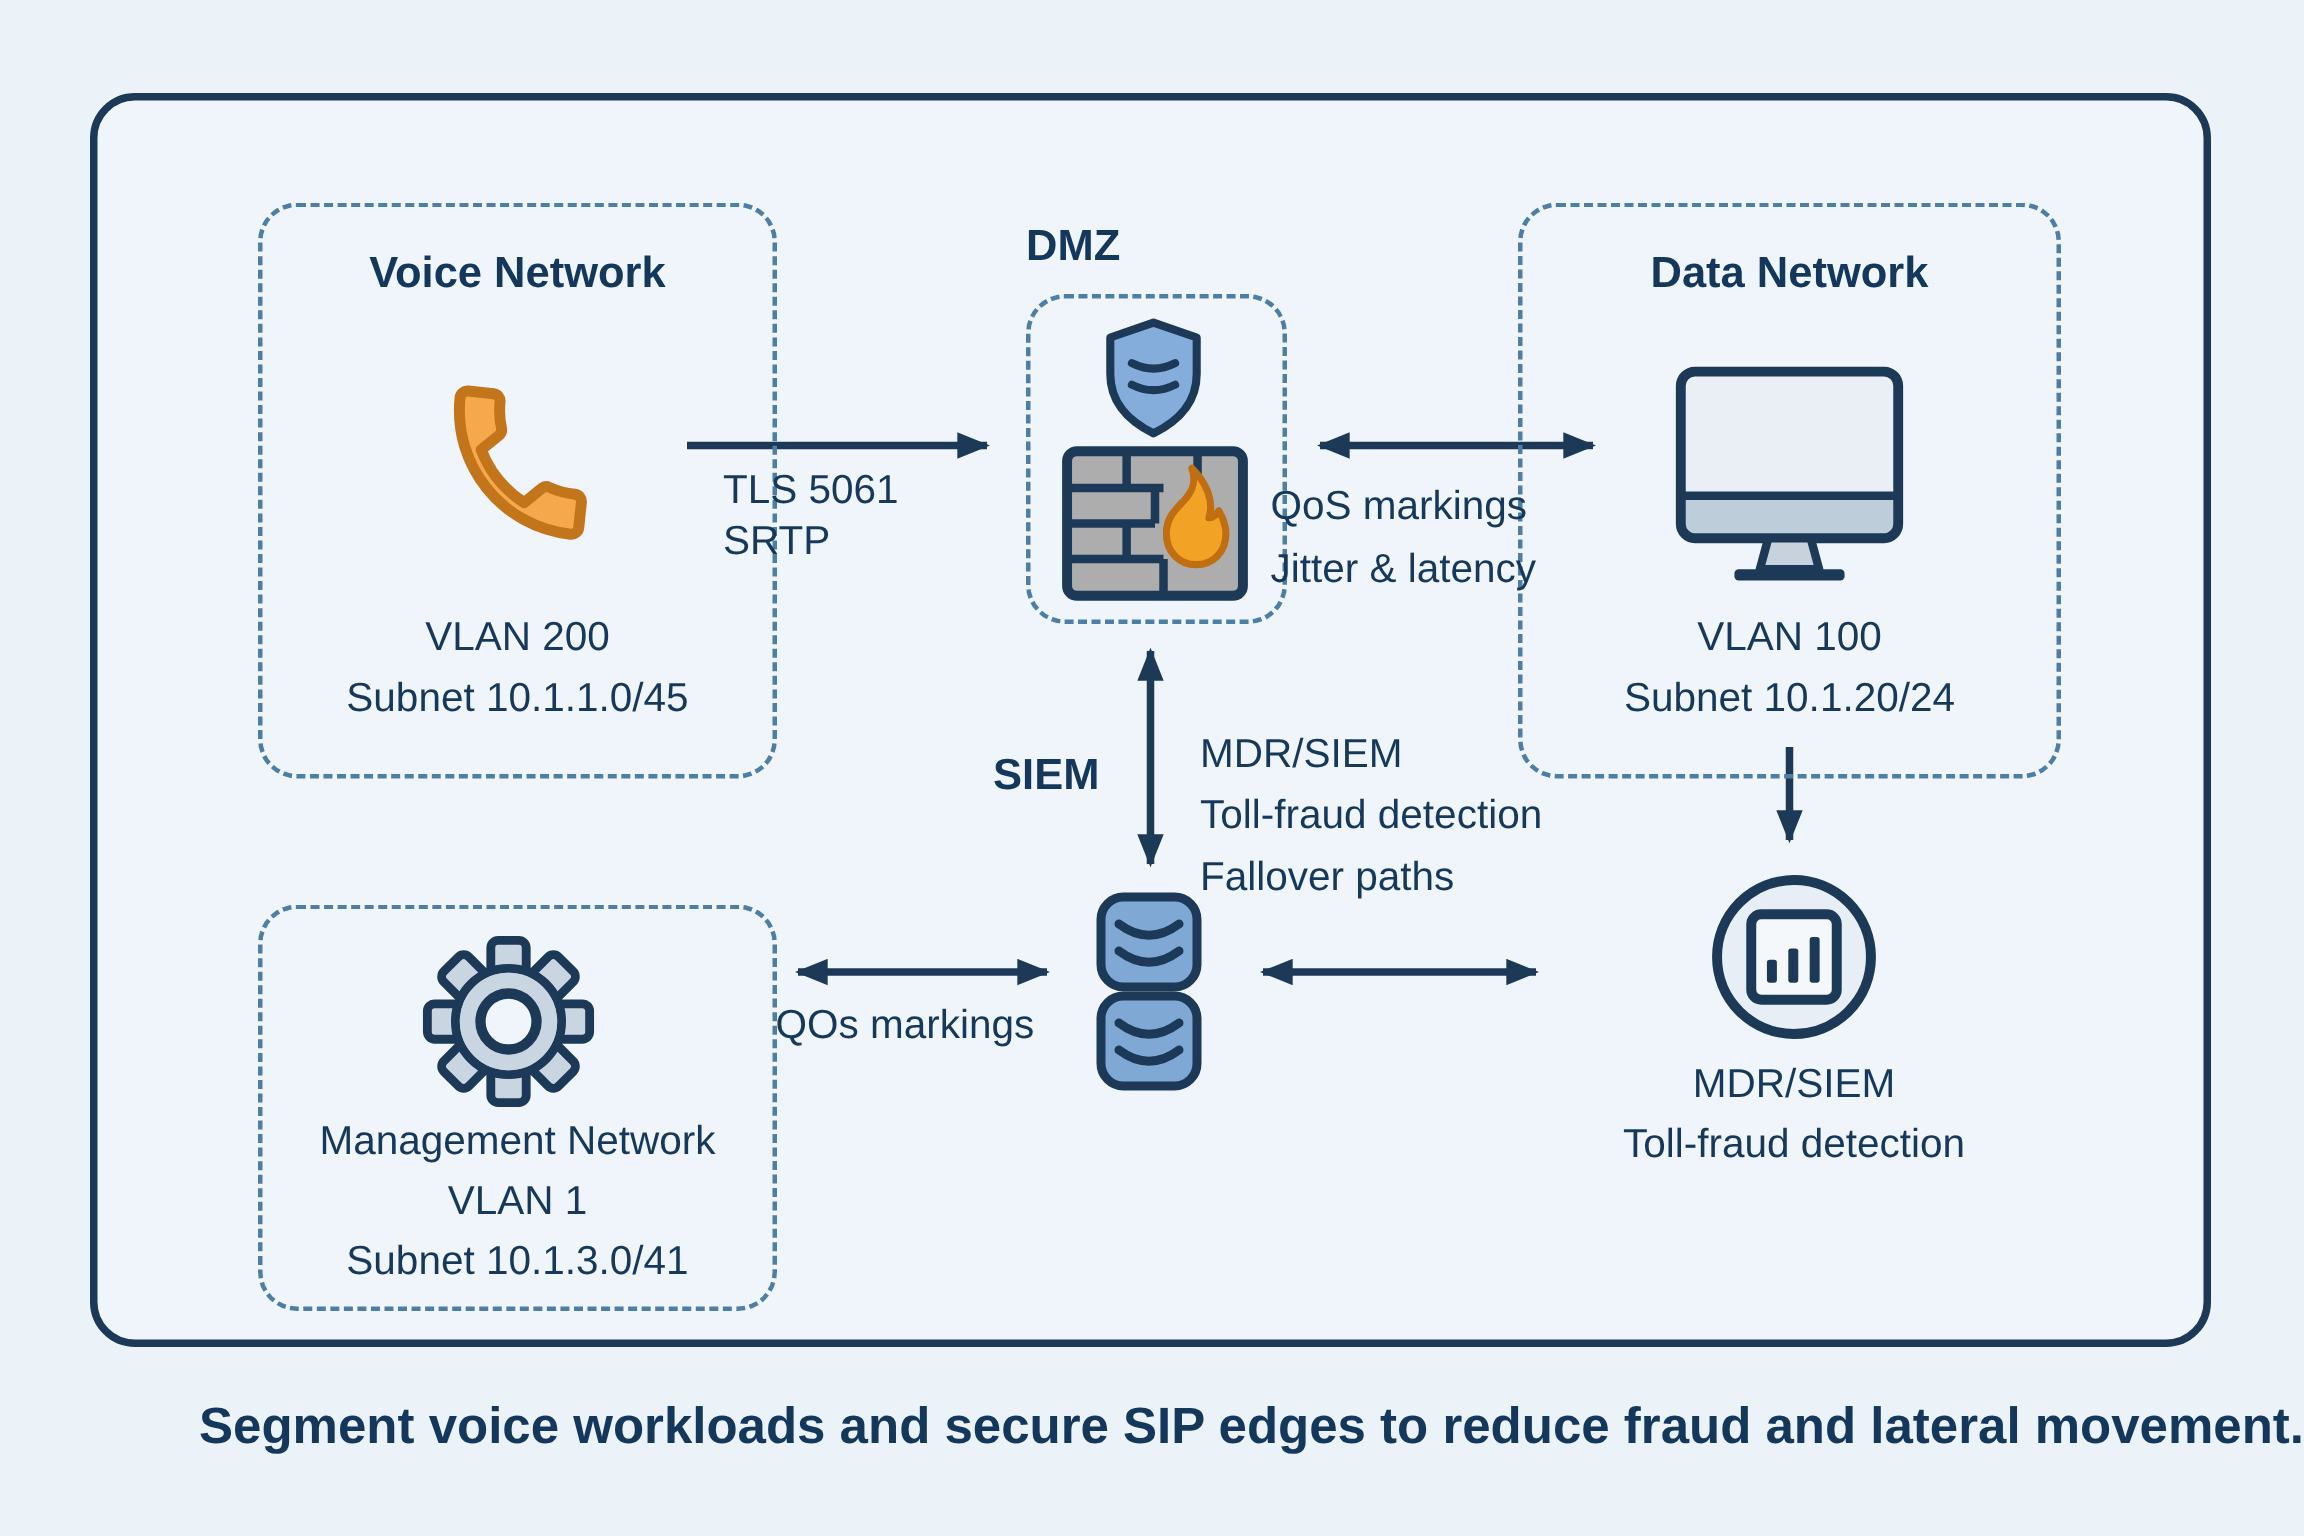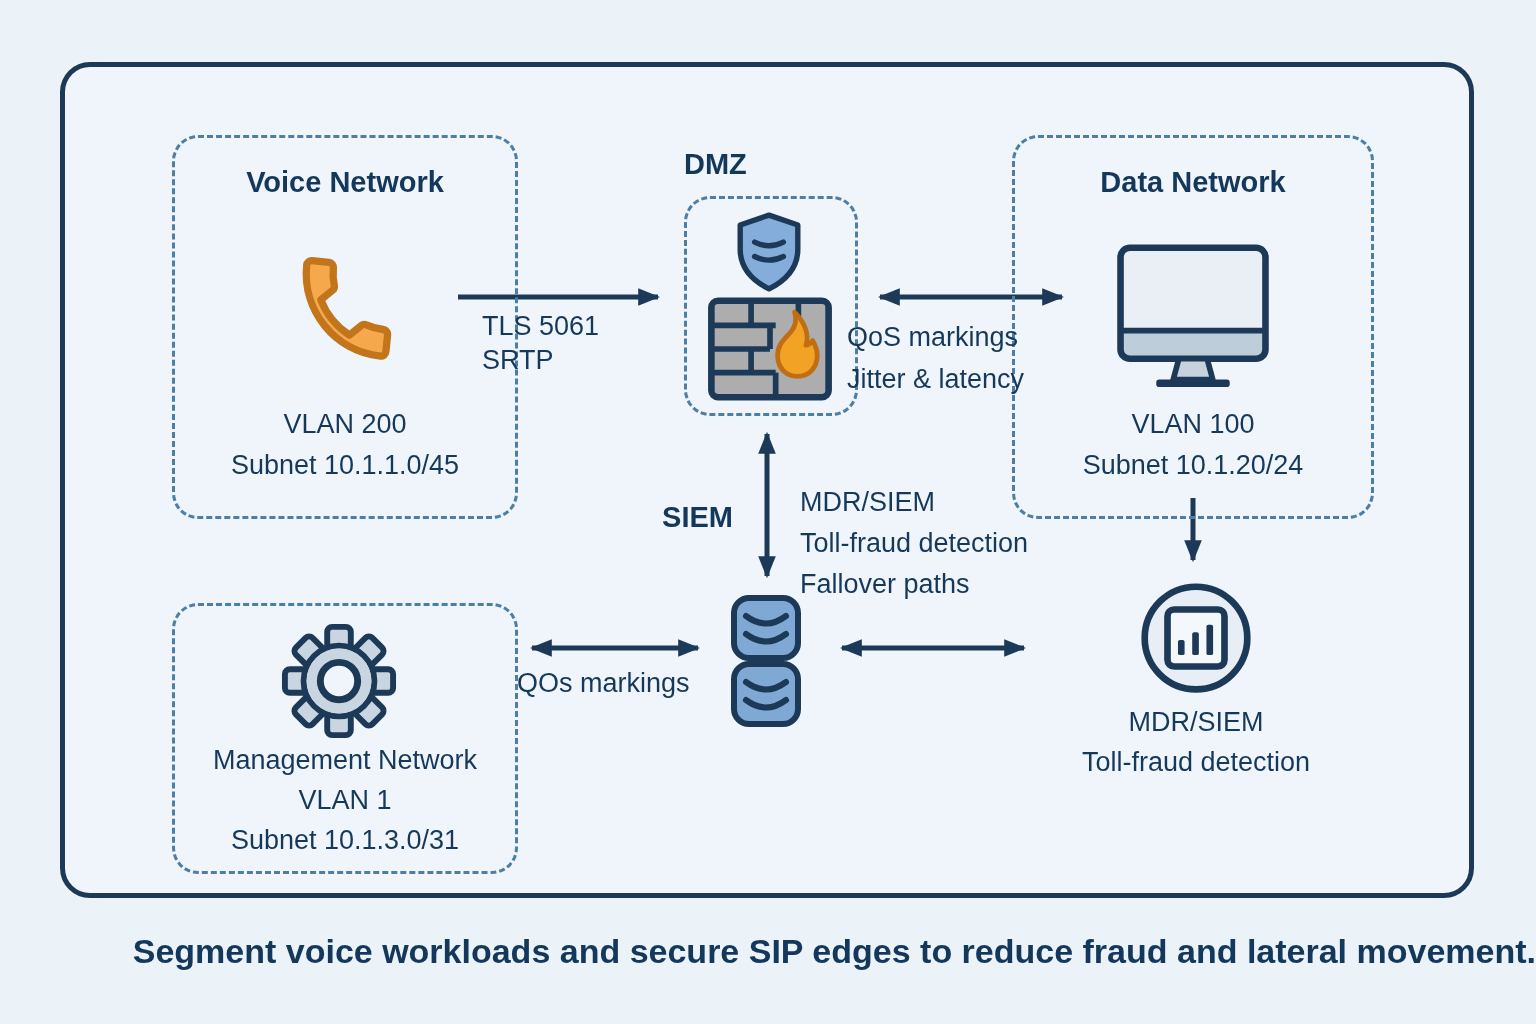--- a/index.html
+++ b/index.html
@@ -125,21 +125,21 @@
       <rect x="48" y="5" width="24" height="26" rx="5" transform="rotate(225 60 60)"></rect>
       <rect x="48" y="5" width="24" height="26" rx="5" transform="rotate(270 60 60)"></rect>
       <rect x="48" y="5" width="24" height="26" rx="5" transform="rotate(315 60 60)"></rect>
       <circle cx="60" cy="60" r="36"></circle>
     </g>
     <circle cx="60" cy="60" r="33" fill="#C9D6E1"></circle>
     <circle cx="60" cy="60" r="19" fill="#EFF5FA" stroke="#1C3A57" stroke-width="7"></circle>
   </svg>
   <div class="node-line" style="top:139px">Management Network</div>
   <div class="node-line" style="top:179px">VLAN 1</div>
-  <div class="node-line" style="top:219px">Subnet 10.1.3.0/31</div>
+  <div class="node-line" style="top:219px">Subnet 10.1.3.0/41</div>
 </div>
 
 <svg class="icon" style="left:716px;top:594px" width="100" height="136" viewBox="0 0 100 136">
   <rect x="18" y="4" width="64" height="60" rx="15" fill="#7FA8D4" stroke="#1C3A57" stroke-width="6"></rect>
   <path d="M30 22 Q50 37 70 22" fill="none" stroke="#1C3A57" stroke-width="6" stroke-linecap="round"></path>
   <path d="M30 40 Q50 55 70 40" fill="none" stroke="#1C3A57" stroke-width="6" stroke-linecap="round"></path>
   <rect x="18" y="70" width="64" height="60" rx="15" fill="#7FA8D4" stroke="#1C3A57" stroke-width="6"></rect>
   <path d="M30 88 Q50 103 70 88" fill="none" stroke="#1C3A57" stroke-width="6" stroke-linecap="round"></path>
   <path d="M30 106 Q50 121 70 106" fill="none" stroke="#1C3A57" stroke-width="6" stroke-linecap="round"></path>
 </svg>

